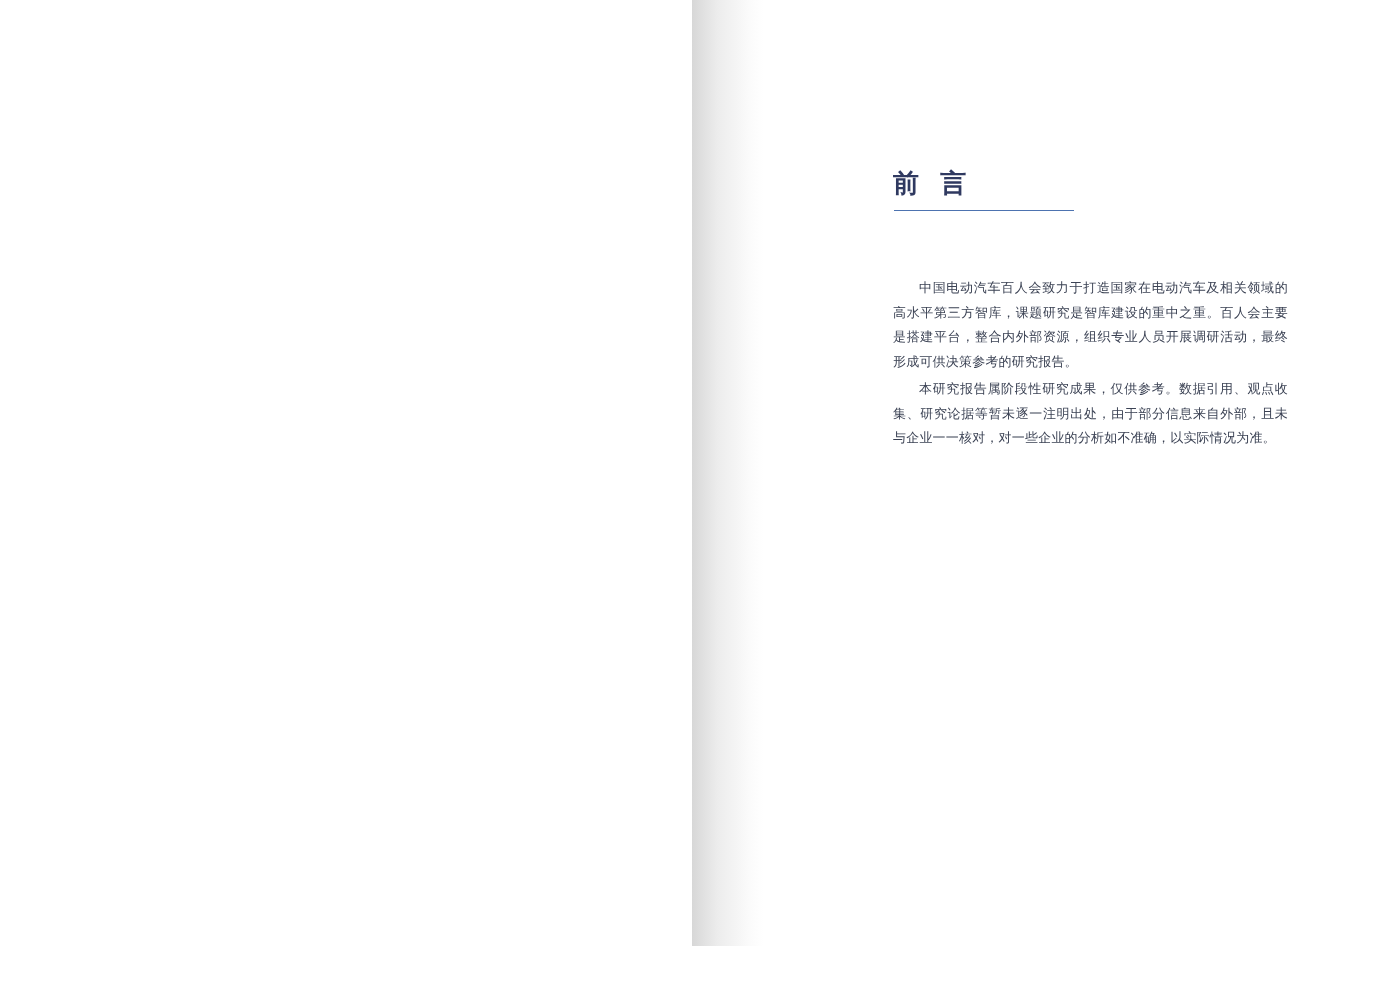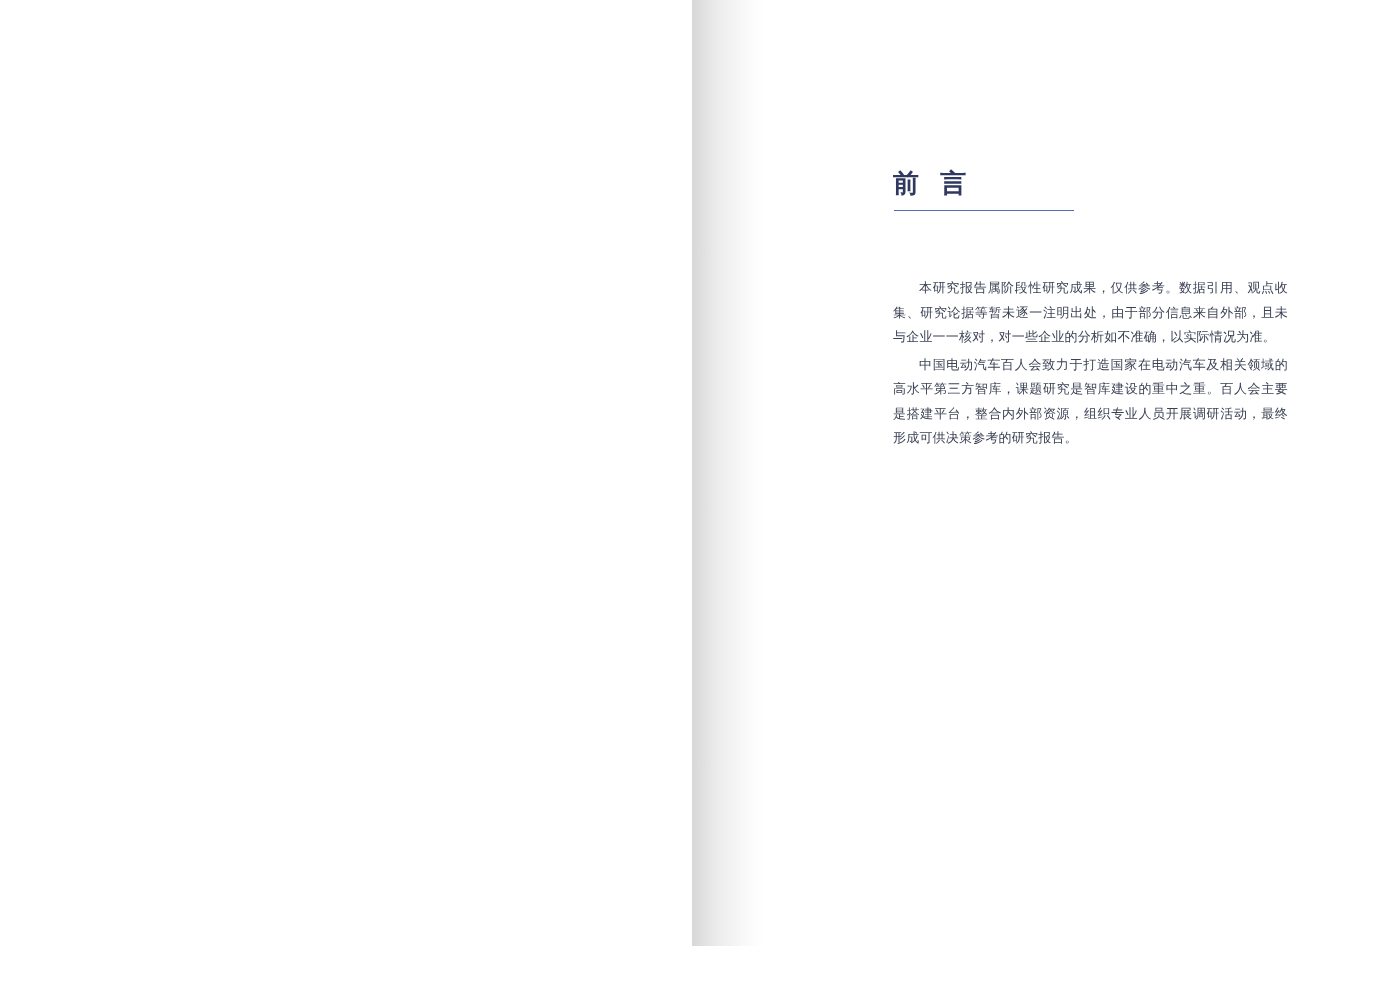--- a/index.html
+++ b/index.html
@@ -88,17 +88,17 @@
 
 <div class="spread">
   <div class="page-left"></div>
   <div class="spine-shadow"></div>
   <div class="page-right"></div>
 
   <div class="content">
     <h1 class="page-title">前 言</h1>
     <div class="title-rule"></div>
     <div class="body-text">
+      <p>中国电动汽车百人会致力于打造国家在电动汽车及相关领域的高水平第三方智库，课题研究是智库建设的重中之重。百人会主要是搭建平台，整合内外部资源，组织专业人员开展调研活动，最终形成可供决策参考的研究报告。</p>
       <p>本研究报告属阶段性研究成果，仅供参考。数据引用、观点收集、研究论据等暂未逐一注明出处，由于部分信息来自外部，且未与企业一一核对，对一些企业的分析如不准确，以实际情况为准。</p>
-      <p>中国电动汽车百人会致力于打造国家在电动汽车及相关领域的高水平第三方智库，课题研究是智库建设的重中之重。百人会主要是搭建平台，整合内外部资源，组织专业人员开展调研活动，最终形成可供决策参考的研究报告。</p>
     </div>
   </div>
 </div>
 
 </body></html>

